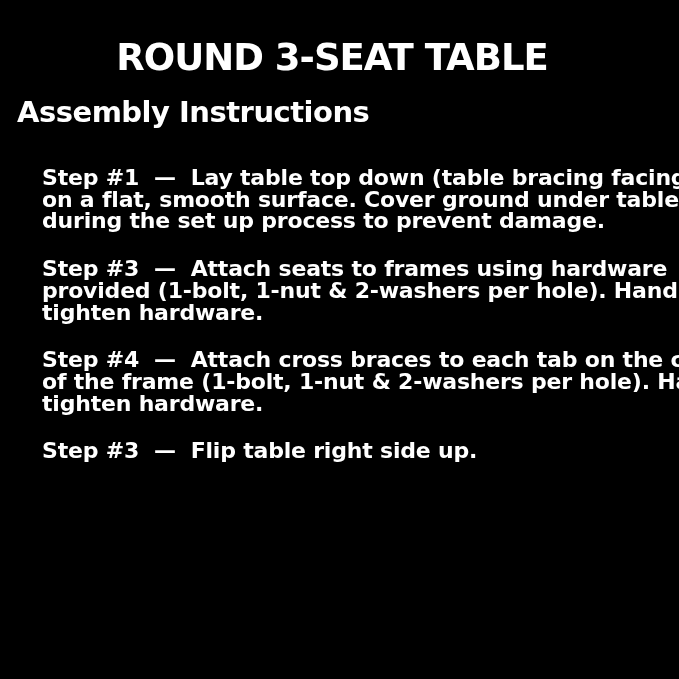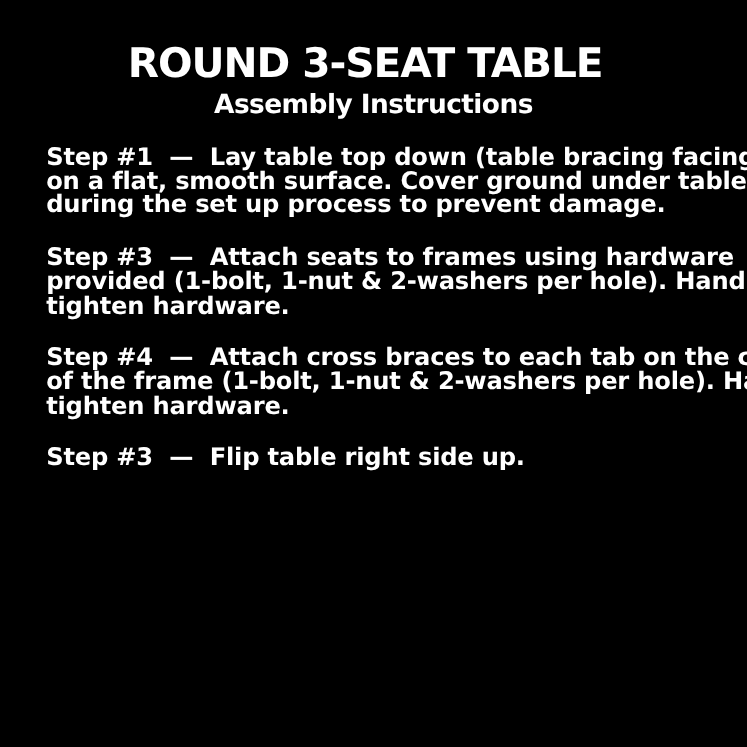--- a/index.html
+++ b/index.html
@@ -23,25 +23,24 @@
   }
   .title {
     margin: 36px 15px 0 0;
     font-size: 37px;
     line-height: 44px;
     letter-spacing: -1px;
     text-align: center;
     white-space: pre;
   }
   .subtitle {
-    margin: 0;
-    font-size: 24px;
+    margin: 17px;
+    font-size: 29px;
     line-height: 30px;
     letter-spacing: -0.5px;
-    text-align: center;
     white-space: pre;
   }
   .steps {
     padding: 23px 24px 0 42px;
   }
   .step {
     margin: 0 0 26px 0;
     font-size: 22px;
     line-height: 21.7px;
     letter-spacing: -0.2px;

